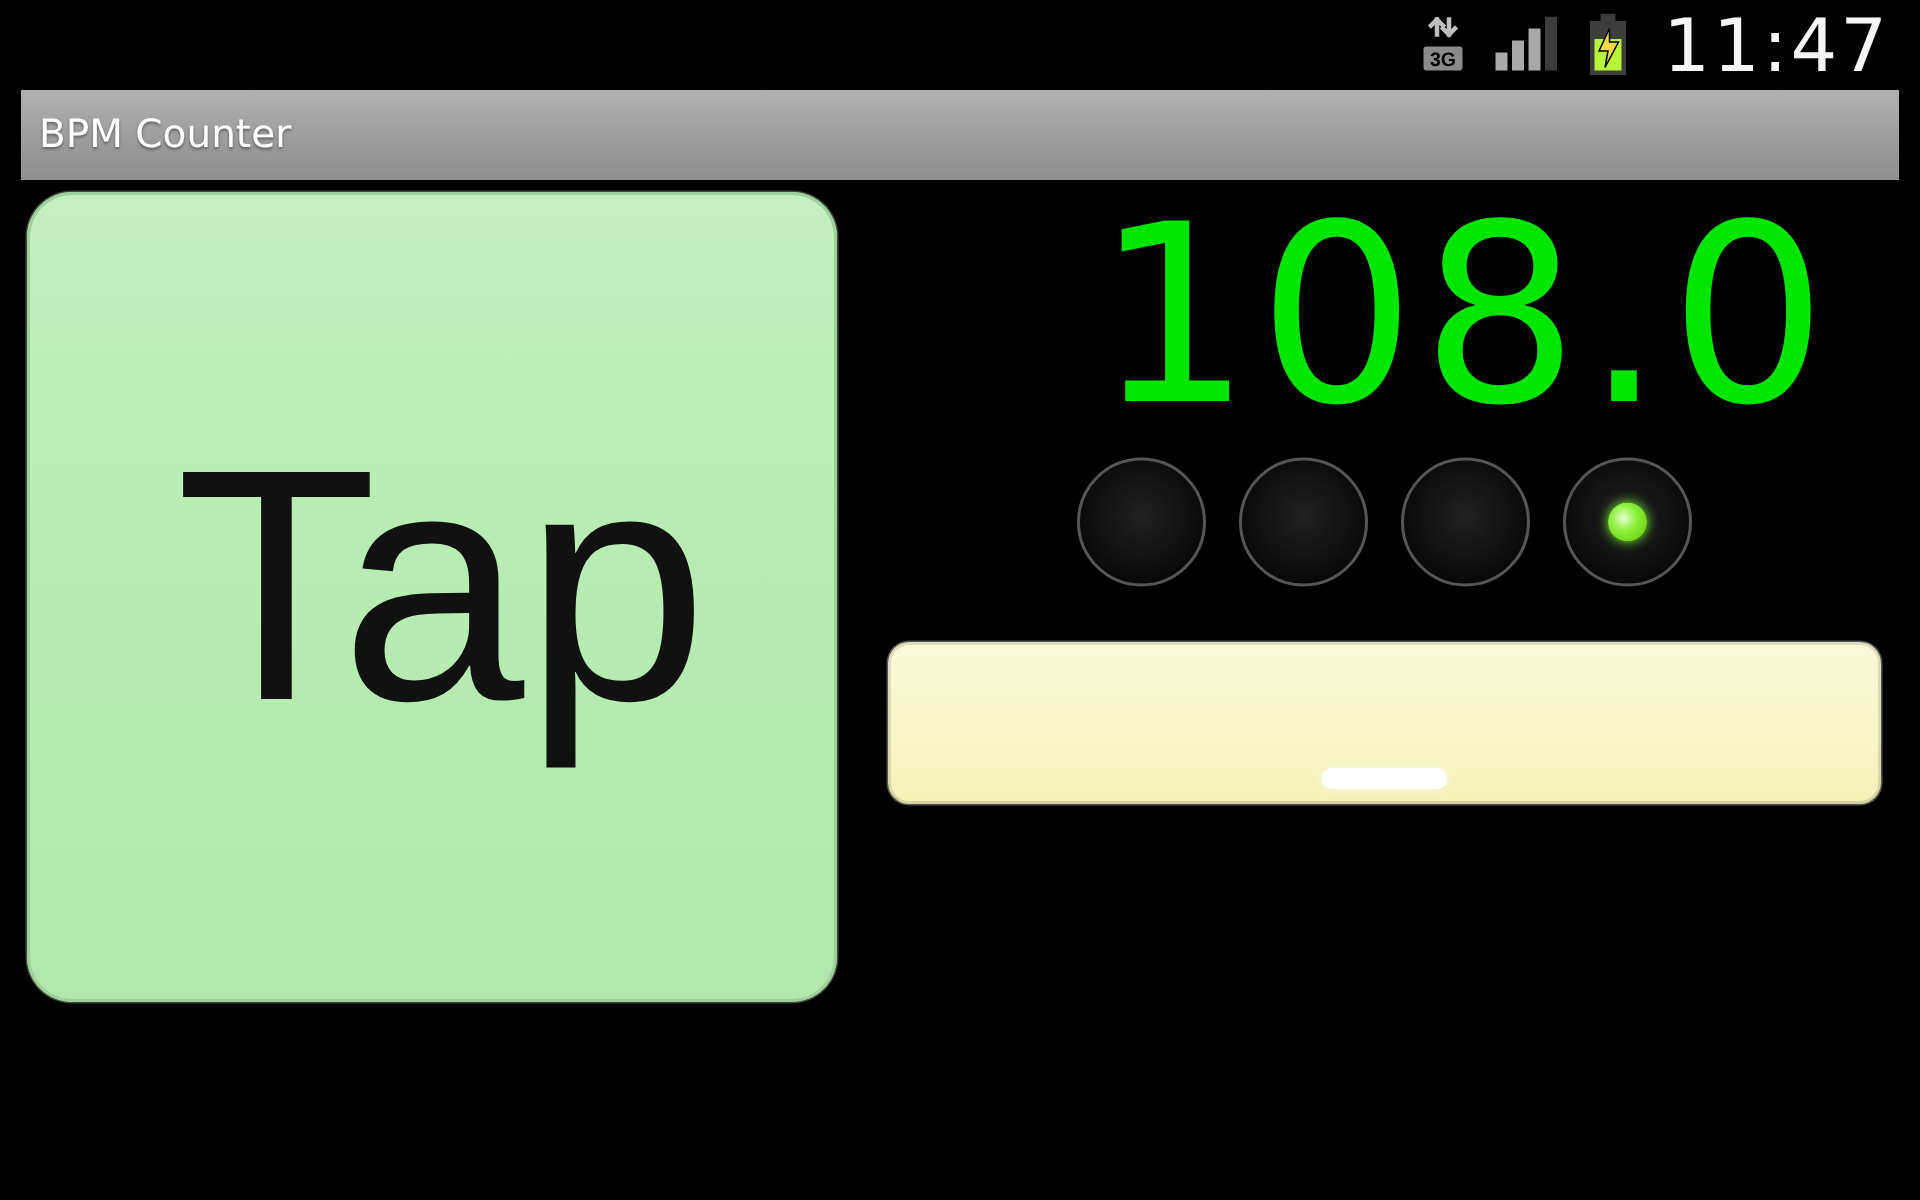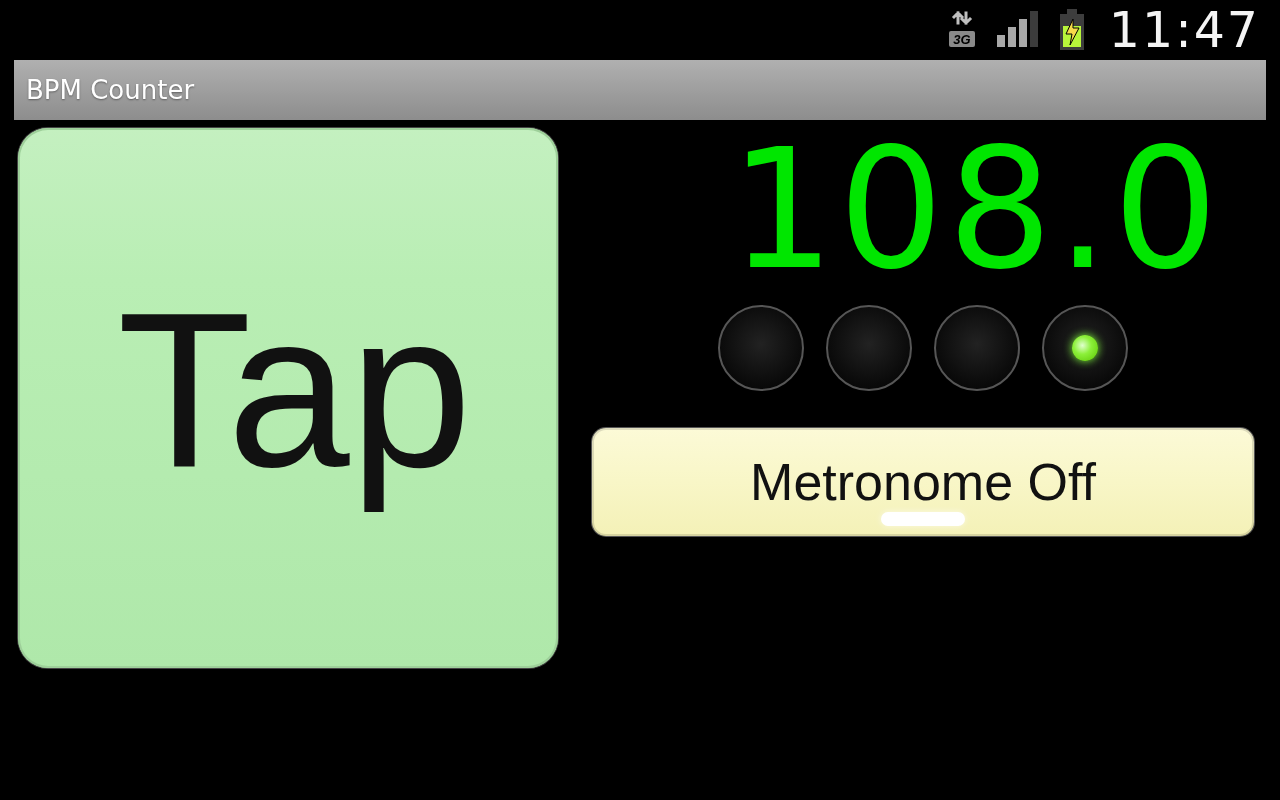--- a/index.html
+++ b/index.html
@@ -7,21 +7,21 @@
   body { position: relative; }
 
   
   .statusbar {
     position: absolute; top: 0; left: 0; right: 0;
     height: 60px; background: #000;
     display: flex; align-items: center; justify-content: flex-end;
     padding-right: 20px;
     color: #cfcfcf;
   }
-  .statusbar .icon-slot { display:flex; align-items:center; margin-left: 16px; font-style: italic; }
+  .statusbar .icon-slot { display:flex; align-items:center; margin-left: 16px; }
   .statusbar svg { display:block; }
   .clock {
     font-size: 49px; color: #f5f5f5; margin-left: 22px; letter-spacing: 2px;
     font-weight: 400;
   }
 
   
   .titlebar {
     position: absolute; top: 60px; left: 14px; right: 14px;
     height: 60px;
@@ -172,19 +172,18 @@
     </div>
 
     <div class="beats">
       <div class="beat-dot"></div>
       <div class="beat-dot"></div>
       <div class="beat-dot"></div>
       <div class="beat-dot active"></div>
     </div>
 
     <button class="btn btn-metronome">
-      <span>Metronome Off</span>
       <span class="underline"></span>
     </button>
 
 
   </div>
 </div>
 
 </body></html>

